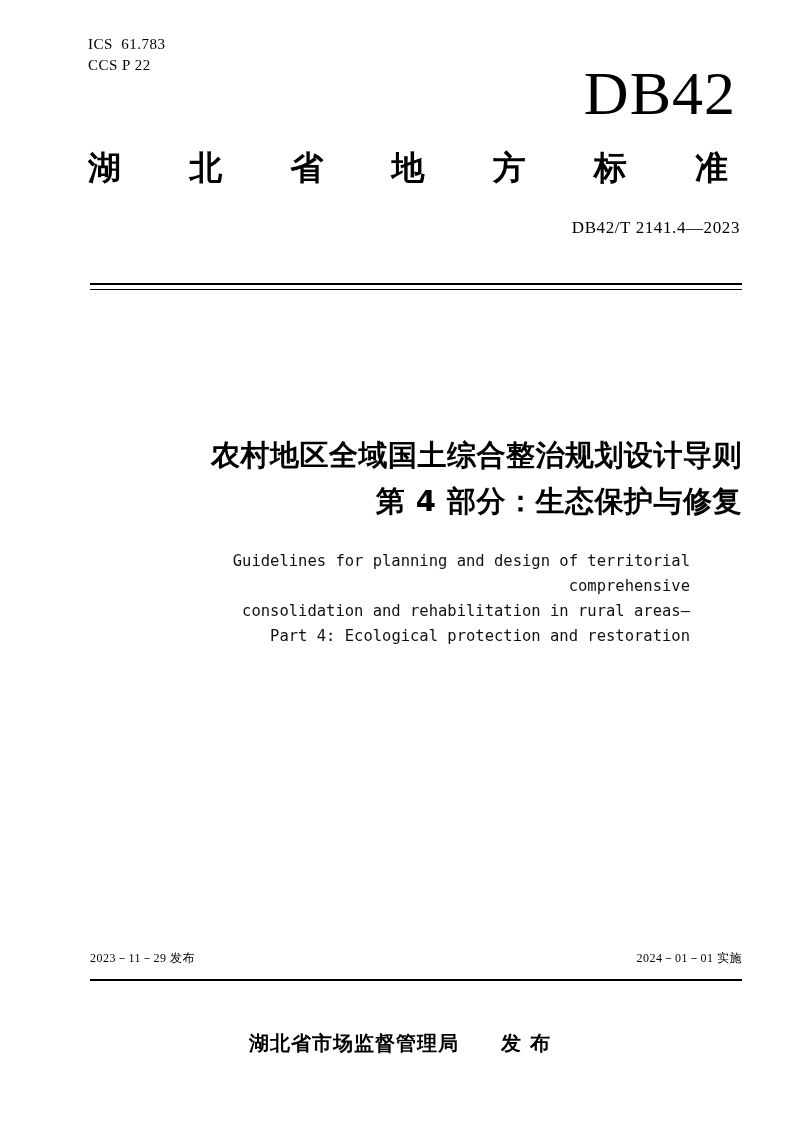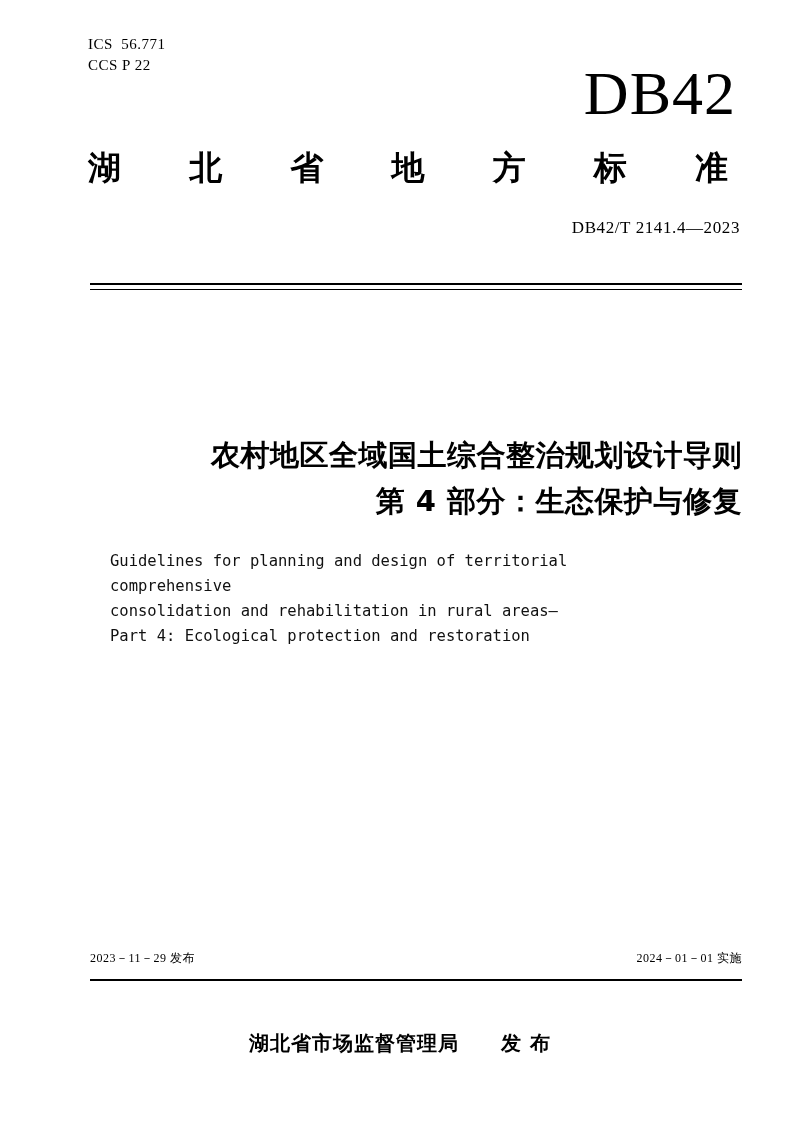--- a/index.html
+++ b/index.html
@@ -106,21 +106,21 @@
     line-height: 46px;
     letter-spacing: 0.5px;
   }
   .title-zh .line2 { display: block; }
 
   .title-en {
     position: absolute;
     left: 110px;
     right: 110px;
     top: 549px;
-    text-align: left;
+    text-align: right;
     font-family: "DejaVu Sans Mono", monospace;
     font-size: 15.5px;
     line-height: 25px;
     color: #111;
   }
   .title-en div { white-space: pre-wrap; }
 
   
   .date-row {
     position: absolute;
@@ -155,21 +155,21 @@
     letter-spacing: 1px;
   }
   .publisher .gap { display: inline-block; width: 26px; }
 </style>
 </head>
 <body>
 
 <div class="page">
 
   <div class="codes">
-    <div>ICS  56.771</div>
+    <div>ICS  61.783</div>
     <div>CCS P 22</div>
   </div>
 
   <div class="db-mark">DB42</div>
 
   <div class="std-name">
     <span>湖</span>
     <span>北</span>
     <span>省</span>
     <span>地</span>

